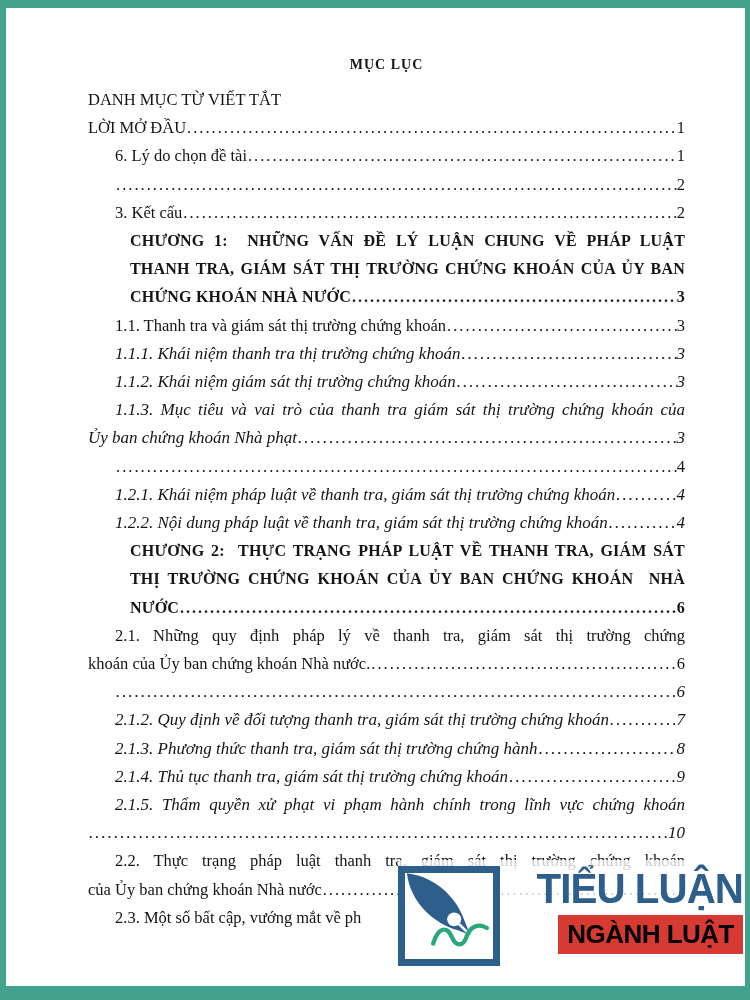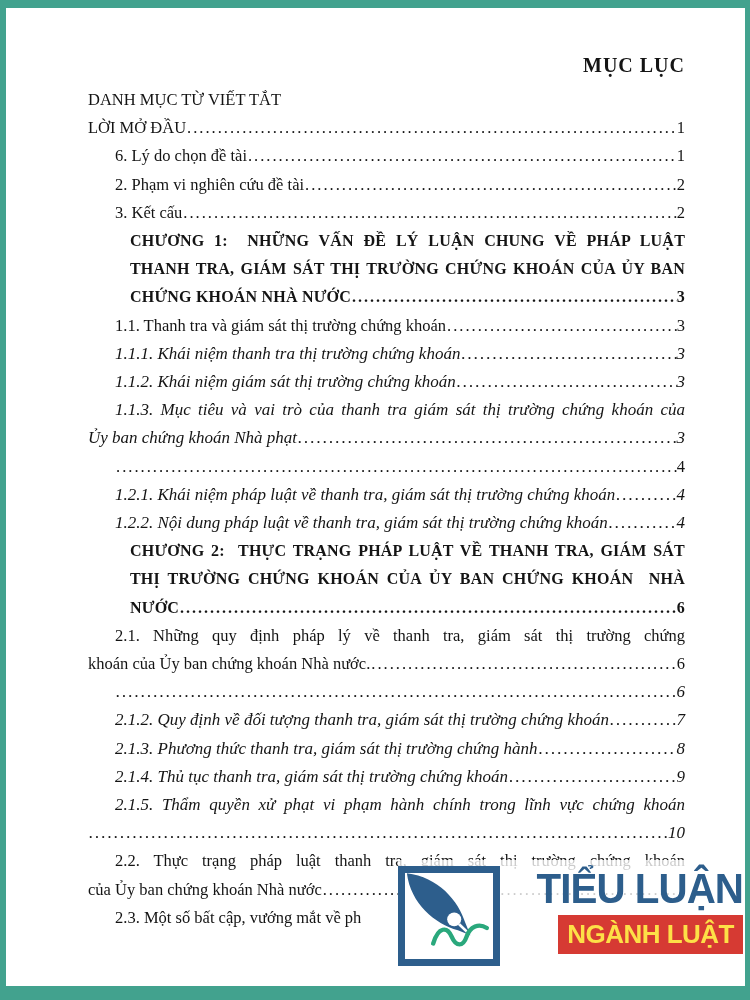--- a/index.html
+++ b/index.html
@@ -13,23 +13,23 @@
   .page{
     position:absolute;
     left:6px; top:8px; right:5px; bottom:14px;
     background:#ffffff;
     padding:44px 60px 0 82px;
     box-sizing:border-box;
     overflow:hidden;
     color:#141414;
   }
   .doc-title{
-    text-align:right;
+    text-align:center;
     font-weight:bold;
-    font-size:20px;
+    font-size:14px;
     letter-spacing:1px;
     line-height:26px;
     margin:0 0 8px 0;
     font-family:Liberation Serif, serif;
   }
   .toc{ width:100%; }
   .entry{ line-height:28.2px; }
   .entry.bold{ font-weight:normal; font-size:16.5px; }
   .entry.chapter{ font-weight:bold; font-size:16px; letter-spacing:.2px;margin-left:42px; }
   .entry.italic{ font-style:italic; font-size:17px; }
@@ -96,21 +96,21 @@
     margin-top:6px;
     transform:scaleX(0.96);
     transform-origin:right;
     white-space:nowrap;
   }
   .wm-badge{
     font-family:"Liberation Sans", sans-serif;
     font-weight:bold;
     font-size:26px;
     line-height:30px;
-    color:#fde047;
+    color:#000000;
     background:#d63a33;
     padding:4px 9px 5px 9px;
     margin-top:3px;
     letter-spacing:-0.5px;
     white-space:nowrap;
   }
 </style>
 </head>
 <body>
 
@@ -131,21 +131,20 @@
       </div>
       <div class="entry bold">
         <div class="lastline indent">
           <span class="t">6. Lý do chọn đề tài</span>
           <span class="dots">............................................................................................................................................................................................................................</span>
           <span class="pg">1</span>
         </div>
       </div>
       <div class="entry bold">
         <div class="lastline indent">
-          <span class="t">2. Phạm vi nghiên cứu đề tài</span>
           <span class="dots">............................................................................................................................................................................................................................</span>
           <span class="pg">2</span>
         </div>
       </div>
       <div class="entry bold">
         <div class="lastline indent">
           <span class="t">3. Kết cấu</span>
           <span class="dots">............................................................................................................................................................................................................................</span>
           <span class="pg">2</span>
         </div>

